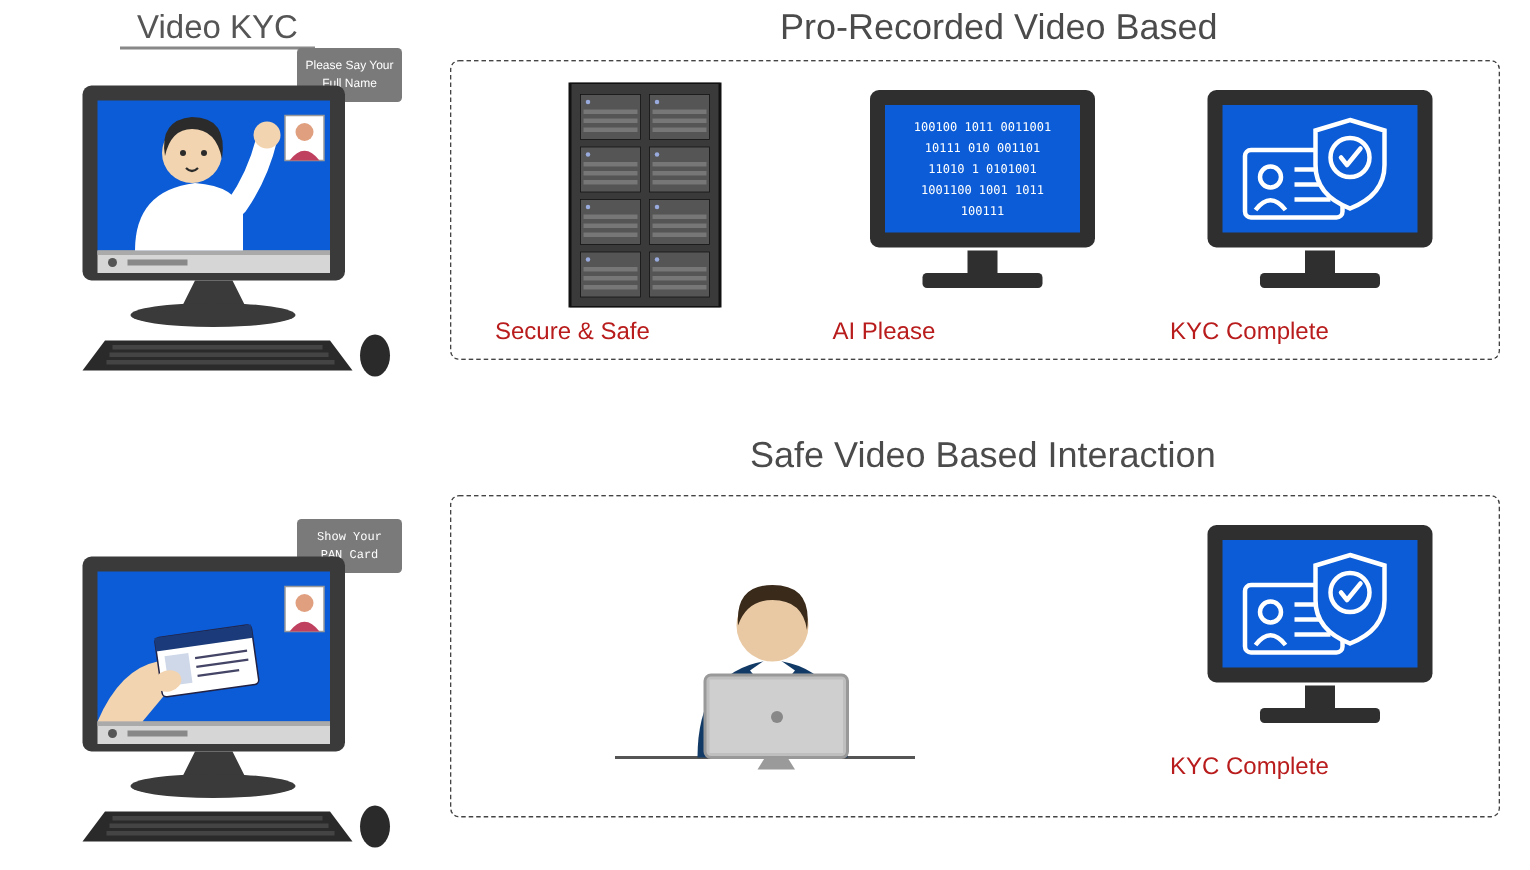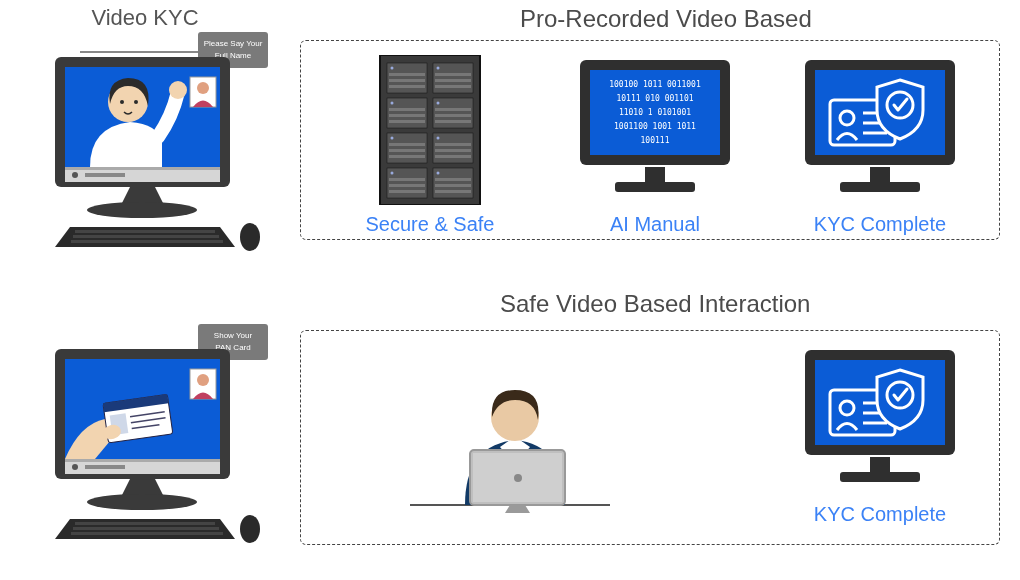--- a/index.html
+++ b/index.html
@@ -12,58 +12,58 @@
     position: relative;
     overflow: hidden;
   }
   .left-title {
     position: absolute;
     top: 5px;
     left: 80px;
     font-size: 22px;
     color: #555;
     border-bottom: 2px solid #888;
-    padding-bottom: 20px;
+    padding-bottom: 0;
     width: 130px;
     text-align: center;
   }
   .section-title {
     font-size: 24px;
     color: #4b4b4b;
     text-align: center;
   }
   .section-title.top { position: absolute; top: 5px; left: 520px; }
   .section-title.bottom { position: absolute; top: 290px; left: 500px; }
   .dashed-box {
     position: absolute;
     border: 1.5px dashed #444;
     border-radius: 6px;
   }
   .dashed-box.top   { top: 40px;  left: 300px; width: 700px; height: 200px; }
   .dashed-box.bottom{ top: 330px; left: 300px; width: 700px; height: 215px; }
   .card {
     position: absolute;
     width: 200px;
-    text-align: center;
+    text-align: left;
   }
   .card .label {
     margin-top: 8px;
-    font-size: 20px;
-    color: #3b82f6;
+    font-size: 16px;
+    color: #b91c1c;
   }
   
   .card.c1 { top: 55px; left: 330px; }
   .card.c2 { top: 55px; left: 555px; }
   .card.c3 { top: 55px; left: 780px; }
   
   .card.c4 { top: 345px; left: 380px; width: 260px;}
   .card.c5 { top: 345px; left: 780px; }
   
   .illus1 { position: absolute; top: 32px;  left: 40px; width: 230px; }
-  .illus2 { position: absolute; top: 324px; left: 40px; width: 230px; }
+  .illus2 { position: absolute; top: 346px; left: 40px; width: 230px; font-family: Liberation Mono, monospace; }
   svg { display: block; margin: 0 auto; }
 </style>
 </head>
 <body>
 
 <div class="left-title">Video KYC</div>
 
 <div class="section-title top">Pro-Recorded Video Based</div>
 <div class="section-title bottom">Safe Video Based Interaction</div>
 
@@ -142,21 +142,21 @@
 
     <rect x="75" y="112" width="20" height="15" fill="#2f2f2f"></rect>
     <rect x="45" y="127" width="80" height="10" rx="3" fill="#2f2f2f"></rect>
 
     <text x="85" y="32" fill="#ffffff" font-size="8" font-family="monospace" text-anchor="middle">100100 1011  0011001</text>
     <text x="85" y="46" fill="#ffffff" font-size="8" font-family="monospace" text-anchor="middle">10111 010  001101</text>
     <text x="85" y="60" fill="#ffffff" font-size="8" font-family="monospace" text-anchor="middle">11010 1    0101001</text>
     <text x="85" y="74" fill="#ffffff" font-size="8" font-family="monospace" text-anchor="middle">1001100 1001  1011</text>
     <text x="85" y="88" fill="#ffffff" font-size="8" font-family="monospace" text-anchor="middle">100111</text>
   </svg>
-  <div class="label">AI Manual</div>
+  <div class="label">AI Please</div>
 </div>
 
 <div class="card c3">
   <svg width="170" height="150" viewBox="0 0 170 150">
     <rect x="10" y="5" width="150" height="105" rx="6" fill="#2f2f2f"></rect>
     <rect x="20" y="15" width="130" height="85" fill="#0b5cd6"></rect>
     <rect x="75" y="112" width="20" height="15" fill="#2f2f2f"></rect>
     <rect x="45" y="127" width="80" height="10" rx="3" fill="#2f2f2f"></rect>
 
     <g stroke="#ffffff" stroke-width="3" fill="none">

